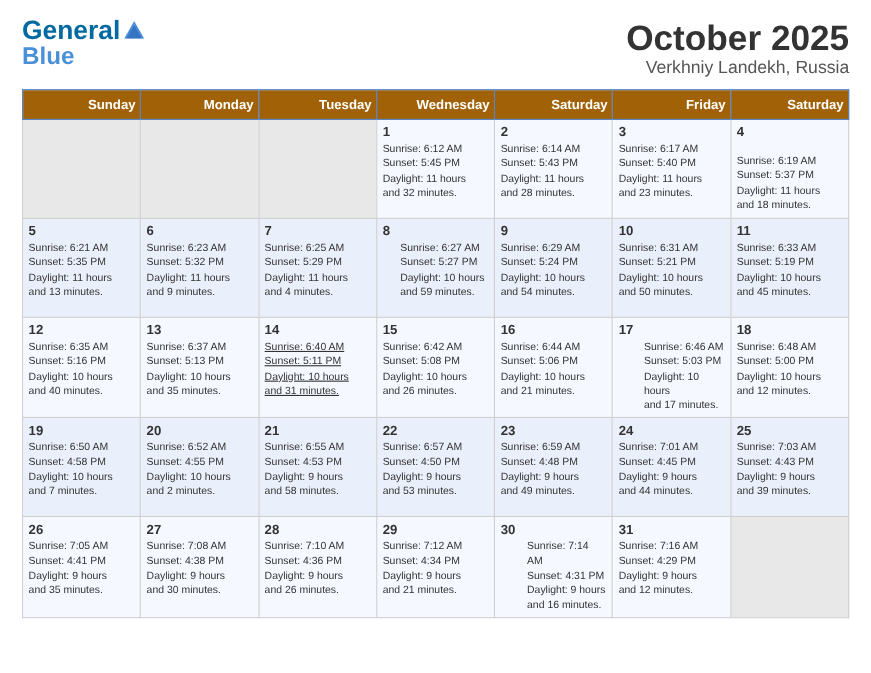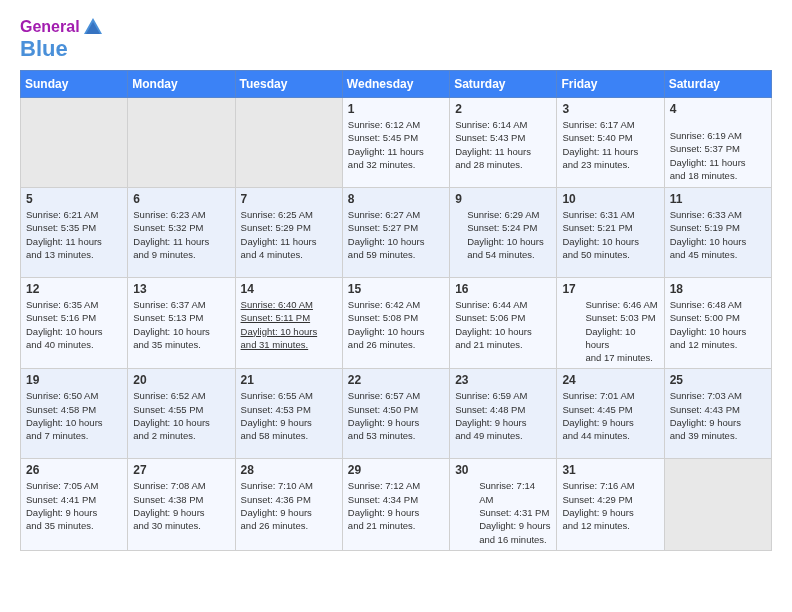--- a/index.html
+++ b/index.html
@@ -10,23 +10,23 @@
       min-height: 612px;
       padding: 16px 20px;
     }
     .header {
       display: flex;
       justify-content: space-between;
       align-items: flex-start;
       margin-bottom: 10px;
     }
     .logo-text-general {
-      font-size: 16px;
-      font-weight: bold;
-      color: #a21caf;
+      font-size: 24px;
+      font-weight: bold;
+      color: #0369a1;
       line-height: 1;
       text-align: center;
     }
     .logo-text-blue {
       font-size: 22px;
       font-weight: bold;
       color: #4a90d9;
       line-height: 1;
     }
     .logo-icon {
@@ -54,26 +54,26 @@
     .location-title {
       font-size: 16px;
       color: #555;
     }
     table {
       width: 100%;
       border-collapse: collapse;
       table-layout: fixed;
     }
     thead tr th {
-      background-color: #3b82f6;
+      background-color: #a16207;
       color: #fff;
       font-size: 12px;
       font-weight: bold;
       padding: 6px 4px;
-      text-align: left;
+      text-align: right;
       border: 1px solid #5585d0;
     }
     tbody tr td {
       vertical-align: top;
       padding: 4px 5px;
       font-size: 10px;
       color: #333;
       border: 1px solid #d0d0d0;
       height: 90px;
     }
@@ -105,20 +105,24 @@
   <div class="logo-wrapper">
     <div class="logo-row">
       <span class="logo-text-general">General</span>
       <svg class="logo-icon" viewBox="0 0 22 22">
         <polygon points="11,2 20,18 2,18" fill="#4a90d9"></polygon>
         <polygon points="11,6 18,18 4,18" fill="#2255aa" opacity="0.5"></polygon>
       </svg>
     </div>
     <span class="logo-text-blue">Blue</span>
   </div>
+  <div class="title-block">
+    <div class="month-title">October 2025</div>
+    <div class="location-title">Verkhniy Landekh, Russia</div>
+  </div>
 </div>
 
 <table>
   <thead>
     <tr>
     <th>Sunday</th>
         <th>Monday</th>
         <th>Tuesday</th>
         <th>Wednesday</th>
         <th>Saturday</th>
@@ -177,28 +181,28 @@
         </td>
         <td>
           <span class="day-number">7</span>
           <div class="cell-content" style="white-space: pre-line;">Sunrise: 6:25 AM
 Sunset: 5:29 PM
 Daylight: 11 hours
 and 4 minutes.</div>
         </td>
         <td>
           <span class="day-number">8</span>
-          <div class="cell-content" style="white-space: pre-line;">Sunrise: 6:27 AM
+          <div class="cell-content" style="white-space: pre-line; margin-left: 16px;">Sunrise: 6:27 AM
 Sunset: 5:27 PM
 Daylight: 10 hours
 and 59 minutes.</div>
         </td>
         <td>
           <span class="day-number">9</span>
-          <div class="cell-content" style="white-space: pre-line; margin-left: 12px;">Sunrise: 6:29 AM
+          <div class="cell-content" style="white-space: pre-line;">Sunrise: 6:29 AM
 Sunset: 5:24 PM
 Daylight: 10 hours
 and 54 minutes.</div>
         </td>
         <td>
           <span class="day-number">10</span>
           <div class="cell-content" style="white-space: pre-line;">Sunrise: 6:31 AM
 Sunset: 5:21 PM
 Daylight: 10 hours
 and 50 minutes.</div>

